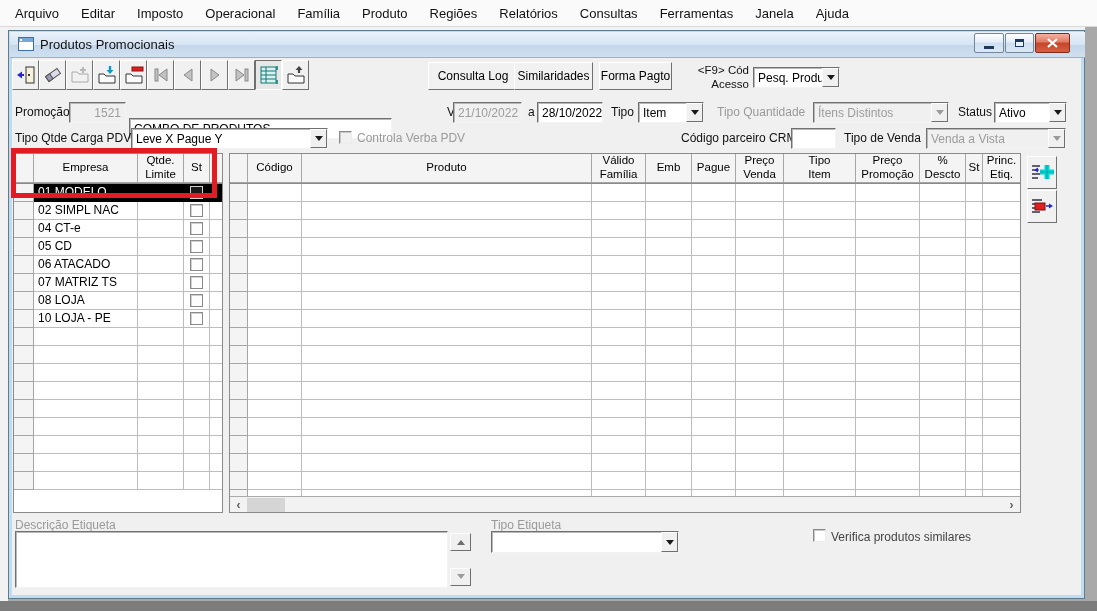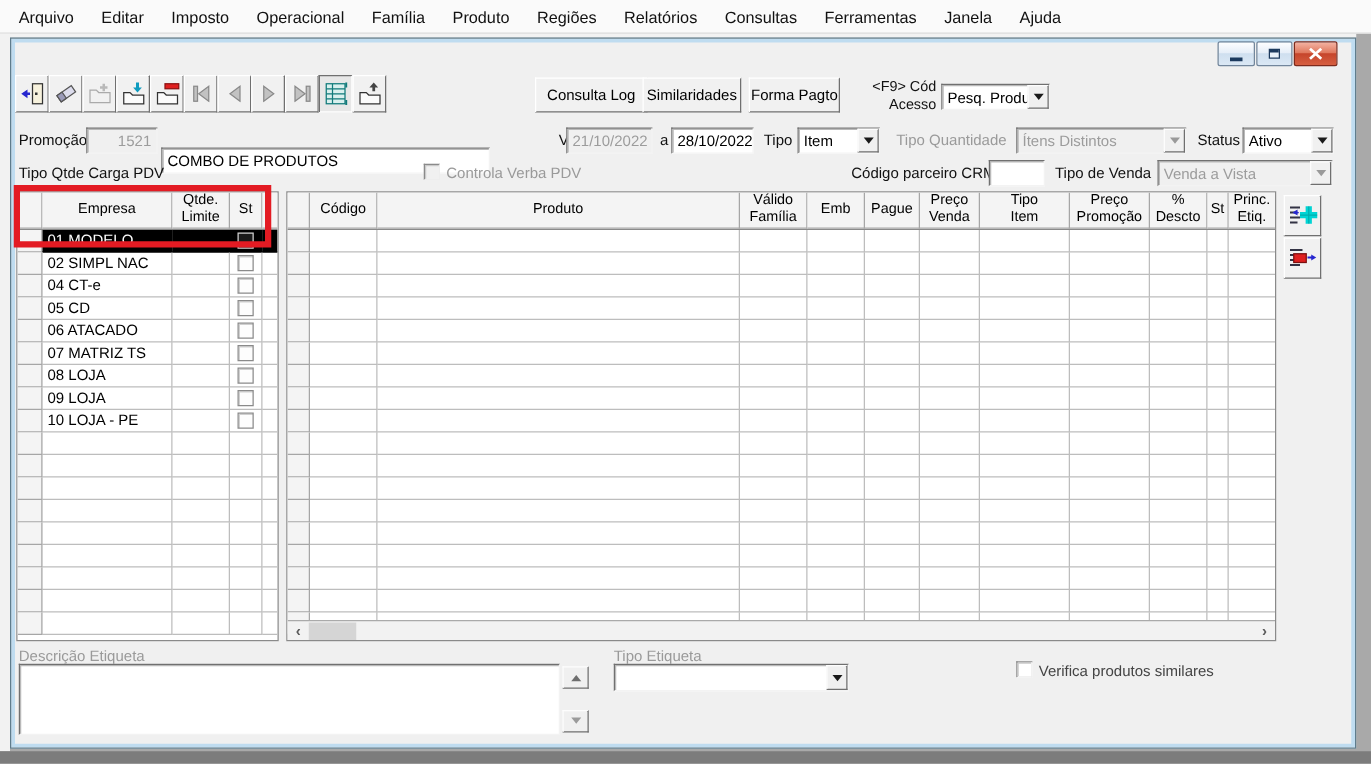--- a/index.html
+++ b/index.html
@@ -119,20 +119,28 @@
     <span class="menu-item">Ferramentas</span>
     <span class="menu-item">Janela</span>
     <span class="menu-item">Ajuda</span>
   </div>
 <div class="left-strip"></div>
 <div class="top-strip"></div>
 <div class="bottom-strip"></div>
 
 <div class="window">
 
+  <div class="titlebar">
+    <svg width="16" height="15">
+      <rect x="0.5" y="0.5" width="15" height="13" fill="#fff" stroke="#3b6ea5"></rect>
+      <rect x="1" y="1" width="14" height="4" fill="#7ba7d7"></rect>
+      <rect x="2" y="2" width="2" height="2" fill="#fff"></rect>
+    </svg>
+    <span class="ttl">Produtos Promocionais</span>
+  </div>
   <div class="win-btn" style="left:965px;width:30px;">
     <div class="glyph-min"></div>
   </div>
   <div class="win-btn" style="left:996px;width:29px;">
     <div class="glyph-restore"></div>
   </div>
   <div class="win-btn close" style="left:1026px;width:35px;">
     <svg width="11" height="10">
       <path d="M1 1 L10 9 M10 1 L1 9" stroke="#fff" stroke-width="2.2"></path>
     </svg>
@@ -248,20 +256,26 @@
   </div>
   <div class="lbl" style="left:949px;top:74px;">Status</div>
   <div class="combo" style="left:985px;top:71px;width:73px;">
     <div class="val">Ativo</div>
     <div class="cbtn">
         <div class="arrow-down"></div>
       </div>
   </div>
 
   <div class="lbl" style="left:6px;top:100px;">Tipo Qtde Carga PDV</div>
+  <div class="combo" style="left:122px;top:97px;width:197px;">
+    <div class="val">Leve X Pague Y</div>
+    <div class="cbtn">
+        <div class="arrow-down"></div>
+      </div>
+  </div>
   <div class="cb dis" style="left:330px;top:100px;"></div>
   <div class="lbl gray" style="left:348px;top:100px;">Controla Verba PDV</div>
   <div class="lbl" style="left:672px;top:100px;">Código parceiro CRM</div>
   <div class="fld" style="left:782px;top:97px;width:45px;"></div>
   <div class="lbl" style="left:835px;top:100px;">Tipo de Venda</div>
   <div class="combo dis" style="left:917px;top:97px;width:140px;">
     <div class="val">Venda a Vista</div>
     <div class="cbtn">
         <div class="arrow-down"></div>
       </div>
@@ -315,27 +329,20 @@
         <div class="grow">
           <div class="gc ind" style="width: 20px;"></div>
           <div class="gc txt" style="width: 104px;">07 MATRIZ TS</div>
           <div class="gc" style="width: 46px;"></div>
           <div class="gc" style="width: 26px;"><div class="gcb"></div></div>
           <div class="gc" style="flex: 1 1 0%; border-right: none;"></div>
         </div>
         <div class="grow">
           <div class="gc ind" style="width: 20px;"></div>
           <div class="gc txt" style="width: 104px;">08 LOJA</div>
-          <div class="gc" style="width: 46px;"></div>
-          <div class="gc" style="width: 26px;"><div class="gcb"></div></div>
-          <div class="gc" style="flex: 1 1 0%; border-right: none;"></div>
-        </div>
-        <div class="grow">
-          <div class="gc ind" style="width: 20px;"></div>
-          <div class="gc txt" style="width: 104px;">09 LOJA</div>
           <div class="gc" style="width: 46px;"></div>
           <div class="gc" style="width: 26px;"><div class="gcb"></div></div>
           <div class="gc" style="flex: 1 1 0%; border-right: none;"></div>
         </div>
         <div class="grow">
           <div class="gc ind" style="width: 20px;"></div>
           <div class="gc txt" style="width: 104px;">10 LOJA - PE</div>
           <div class="gc" style="width: 46px;"></div>
           <div class="gc" style="width: 26px;"><div class="gcb"></div></div>
           <div class="gc" style="flex: 1 1 0%; border-right: none;"></div>

